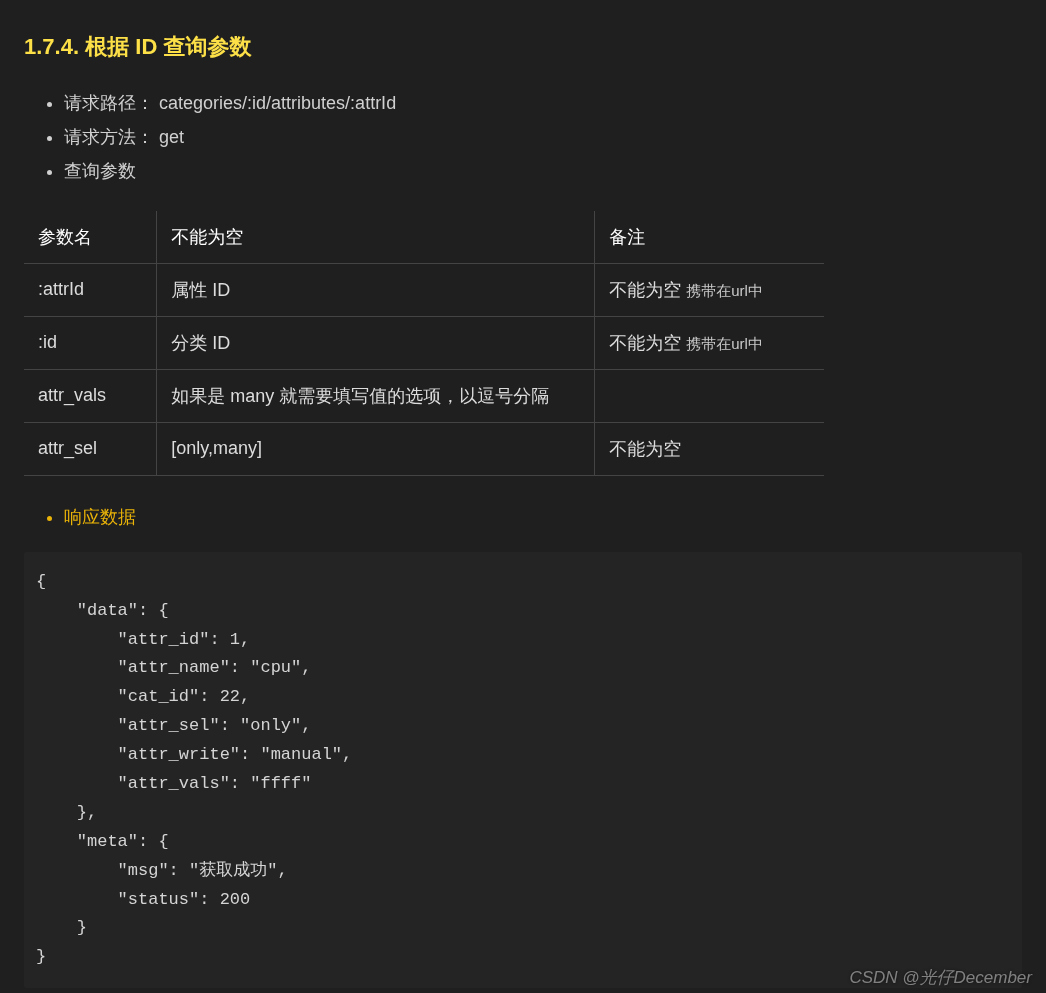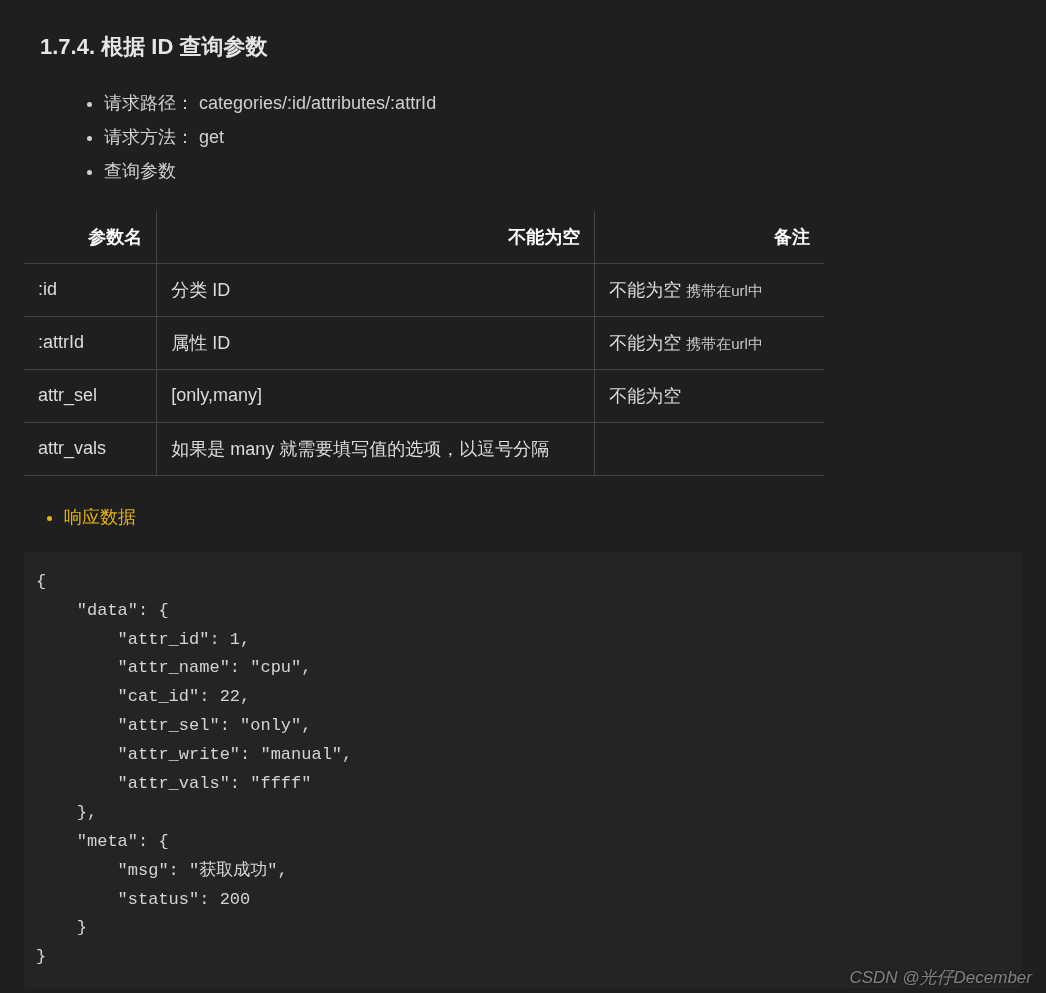--- a/index.html
+++ b/index.html
@@ -11,35 +11,34 @@
     width: 1046px;
     height: 993px;
     overflow: hidden;
     position: relative;
   }
   .page {
     padding: 24px 24px 24px 24px;
     box-sizing: border-box;
   }
   h3.section-title {
-    color: #e5e5e5;
+    color: #fde047;
     font-size: 22px;
     font-weight: 700;
-    margin: 8px 0 24px 16px;
+    margin: 8px 0 24px 0;
   }
   ul.bullets {
     list-style: disc;
     padding-left: 40px;
     margin: 0 0 22px 0;
   }
   ul.bullets li {
     color: #d0d0d0;
     font-size: 18px;
     line-height: 1.9;
-    margin-left: 40px;
   }
   ul.bullets .label {
     color: #d0d0d0;
   }
   ul.bullets .value {
     color: #d0d0d0;
   }
 
   table.params {
     border-collapse: collapse;
@@ -61,22 +60,22 @@
     border-right: none;
   }
   table.params tr:first-child th {
     border-top: none;
   }
   table.params tr:last-child td {
     border-bottom: 1px solid #444;
   }
   table.params th {
     color: #ffffff;
-    font-weight: 700;
-    text-align: right;
+    font-weight: 400;
+    text-align: left;
   }
   table.params td {
     color: #dcdcdc;
   }
   table.params .col-name { width: 110px; }
   table.params .col-desc { width: 460px; }
   table.params .col-note { width: 230px; }
 
   .note-main { }
   .note-sub { font-size: 15px; color:#c9c9c9; }
@@ -142,48 +141,48 @@
   <table class="params">
     <thead>
       <tr>
         <th class="col-name">参数名</th>
         <th class="col-desc">不能为空</th>
         <th class="col-note">备注</th>
       </tr>
     </thead>
     <tbody>
       <tr>
+        <td>:attrId</td>
+        <td>属性 ID</td>
+        <td>
+          <span class="note-main">不能为空</span>
+          <span class="note-sub">携带在url中</span>
+        </td>
+      </tr>
+      <tr>
         <td>:id</td>
         <td>分类 ID</td>
         <td>
           <span class="note-main">不能为空</span>
           <span class="note-sub">携带在url中</span>
         </td>
       </tr>
       <tr>
-        <td>:attrId</td>
-        <td>属性 ID</td>
-        <td>
-          <span class="note-main">不能为空</span>
-          <span class="note-sub">携带在url中</span>
+        <td>attr_vals</td>
+        <td>如果是 many 就需要填写值的选项，以逗号分隔</td>
+        <td>
+          <span class="note-main"></span>
+          <span class="note-sub"></span>
         </td>
       </tr>
       <tr>
         <td>attr_sel</td>
         <td>[only,many]</td>
         <td>
           <span class="note-main">不能为空</span>
-          <span class="note-sub"></span>
-        </td>
-      </tr>
-      <tr>
-        <td>attr_vals</td>
-        <td>如果是 many 就需要填写值的选项，以逗号分隔</td>
-        <td>
-          <span class="note-main"></span>
           <span class="note-sub"></span>
         </td>
       </tr>
     </tbody>
   </table>
 
   <ul class="bullets2">
     <li>
       <span>响应数据</span>
     </li>

